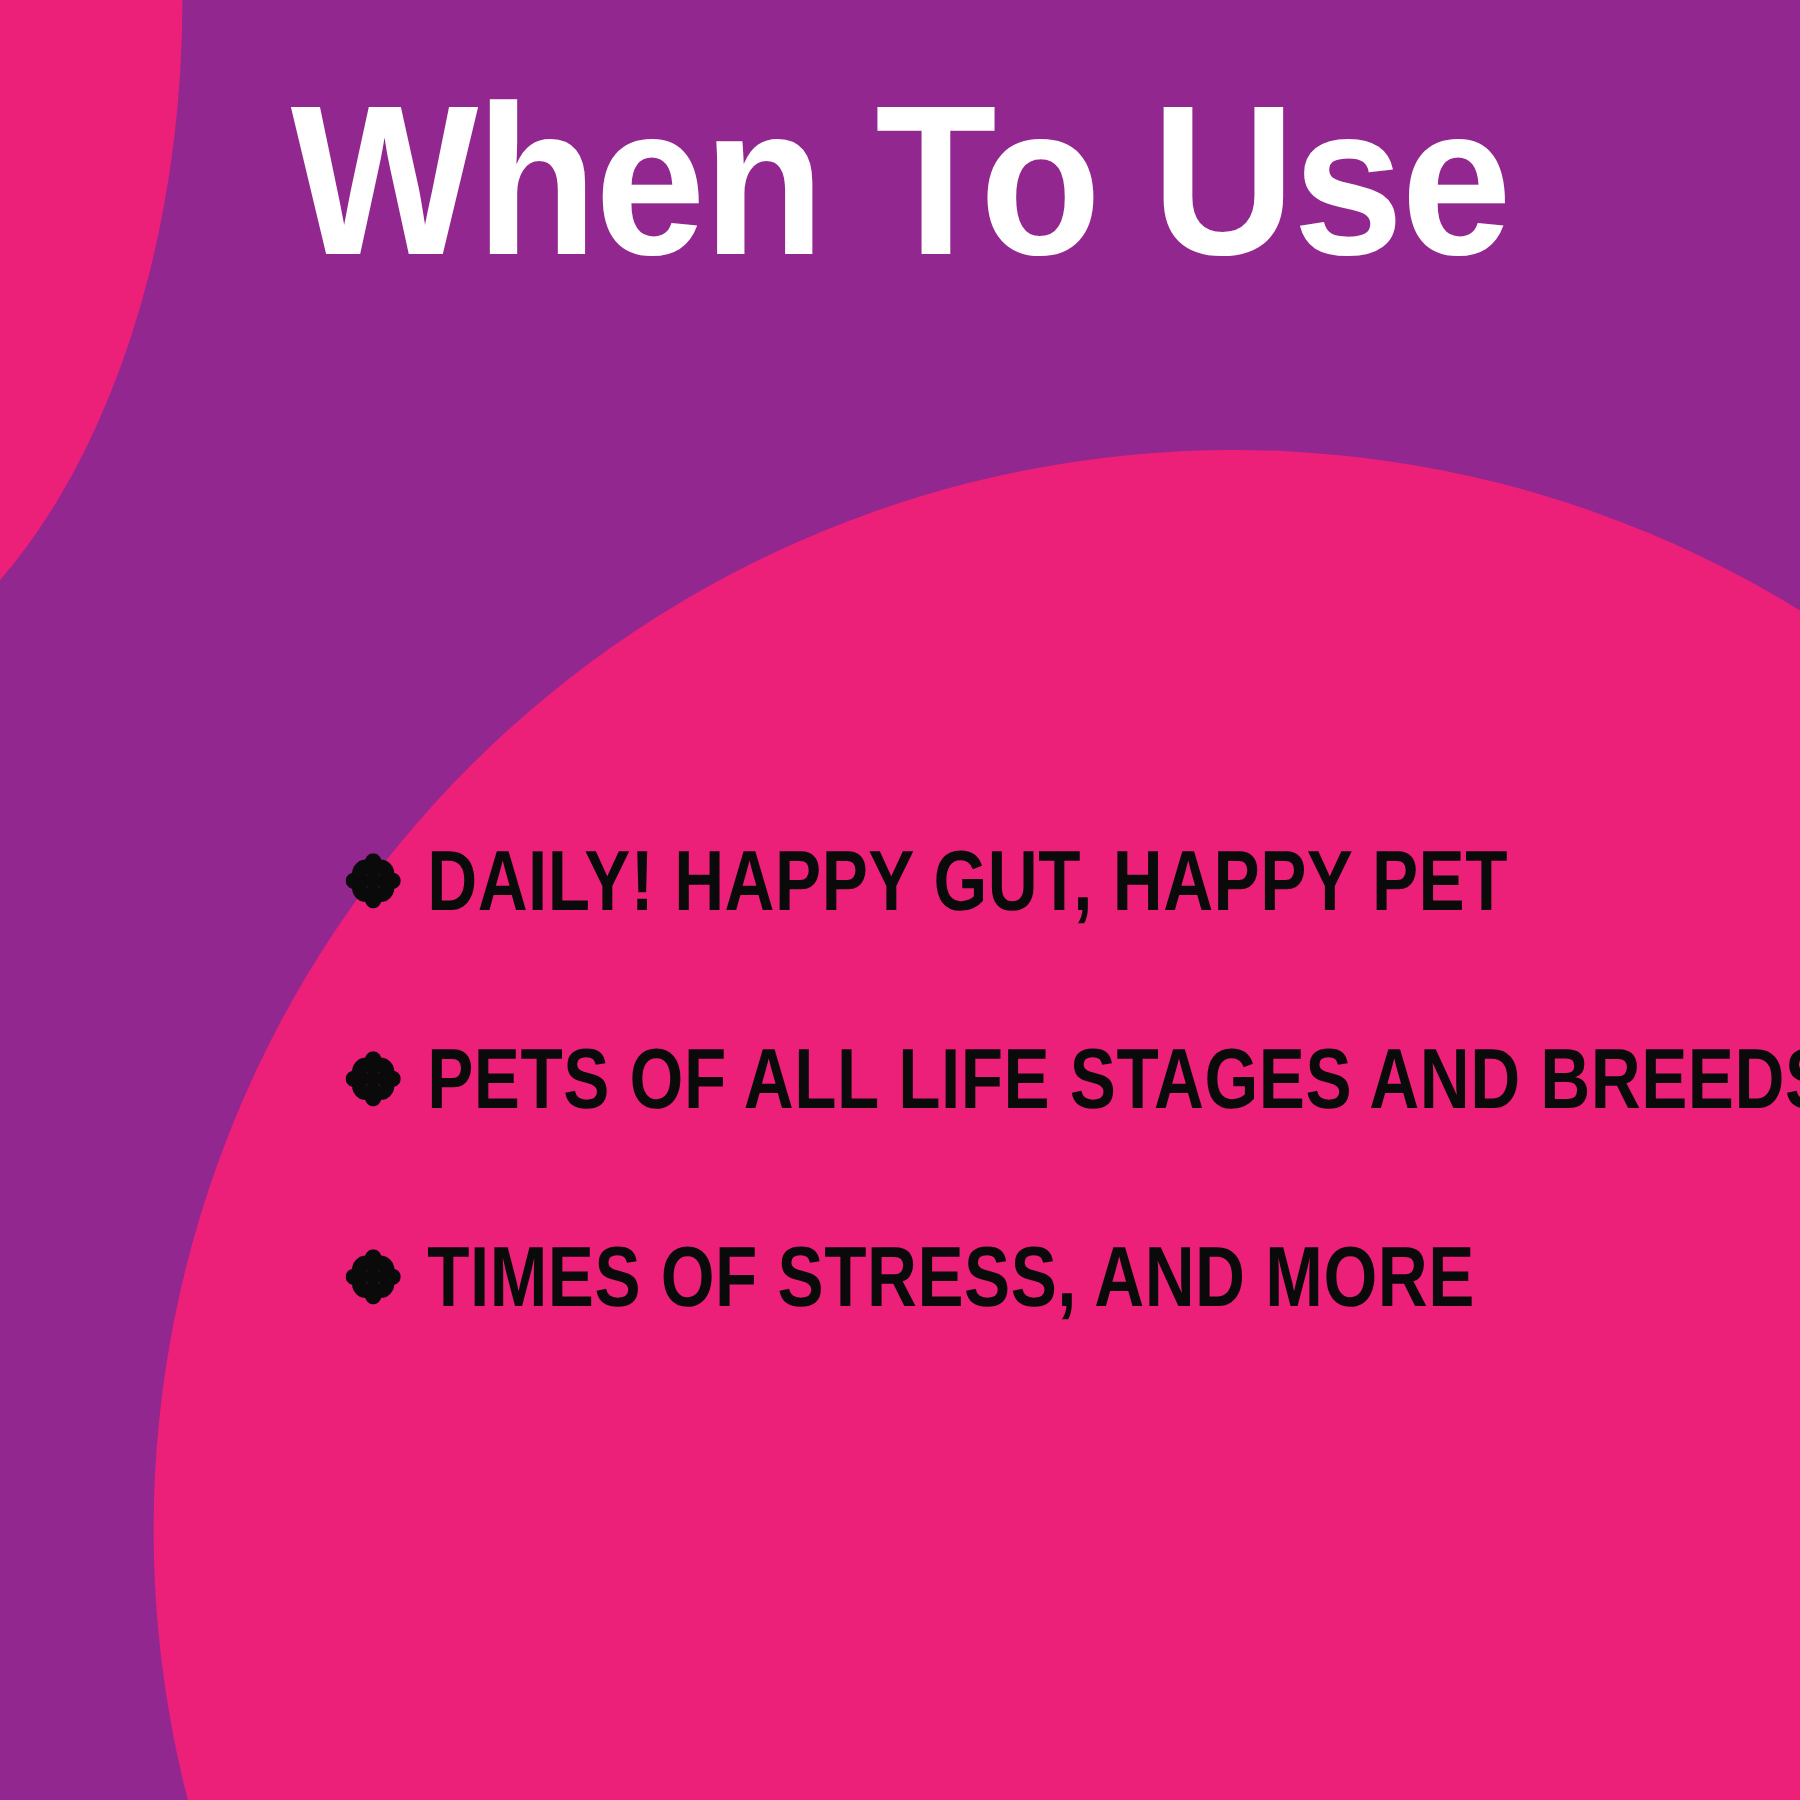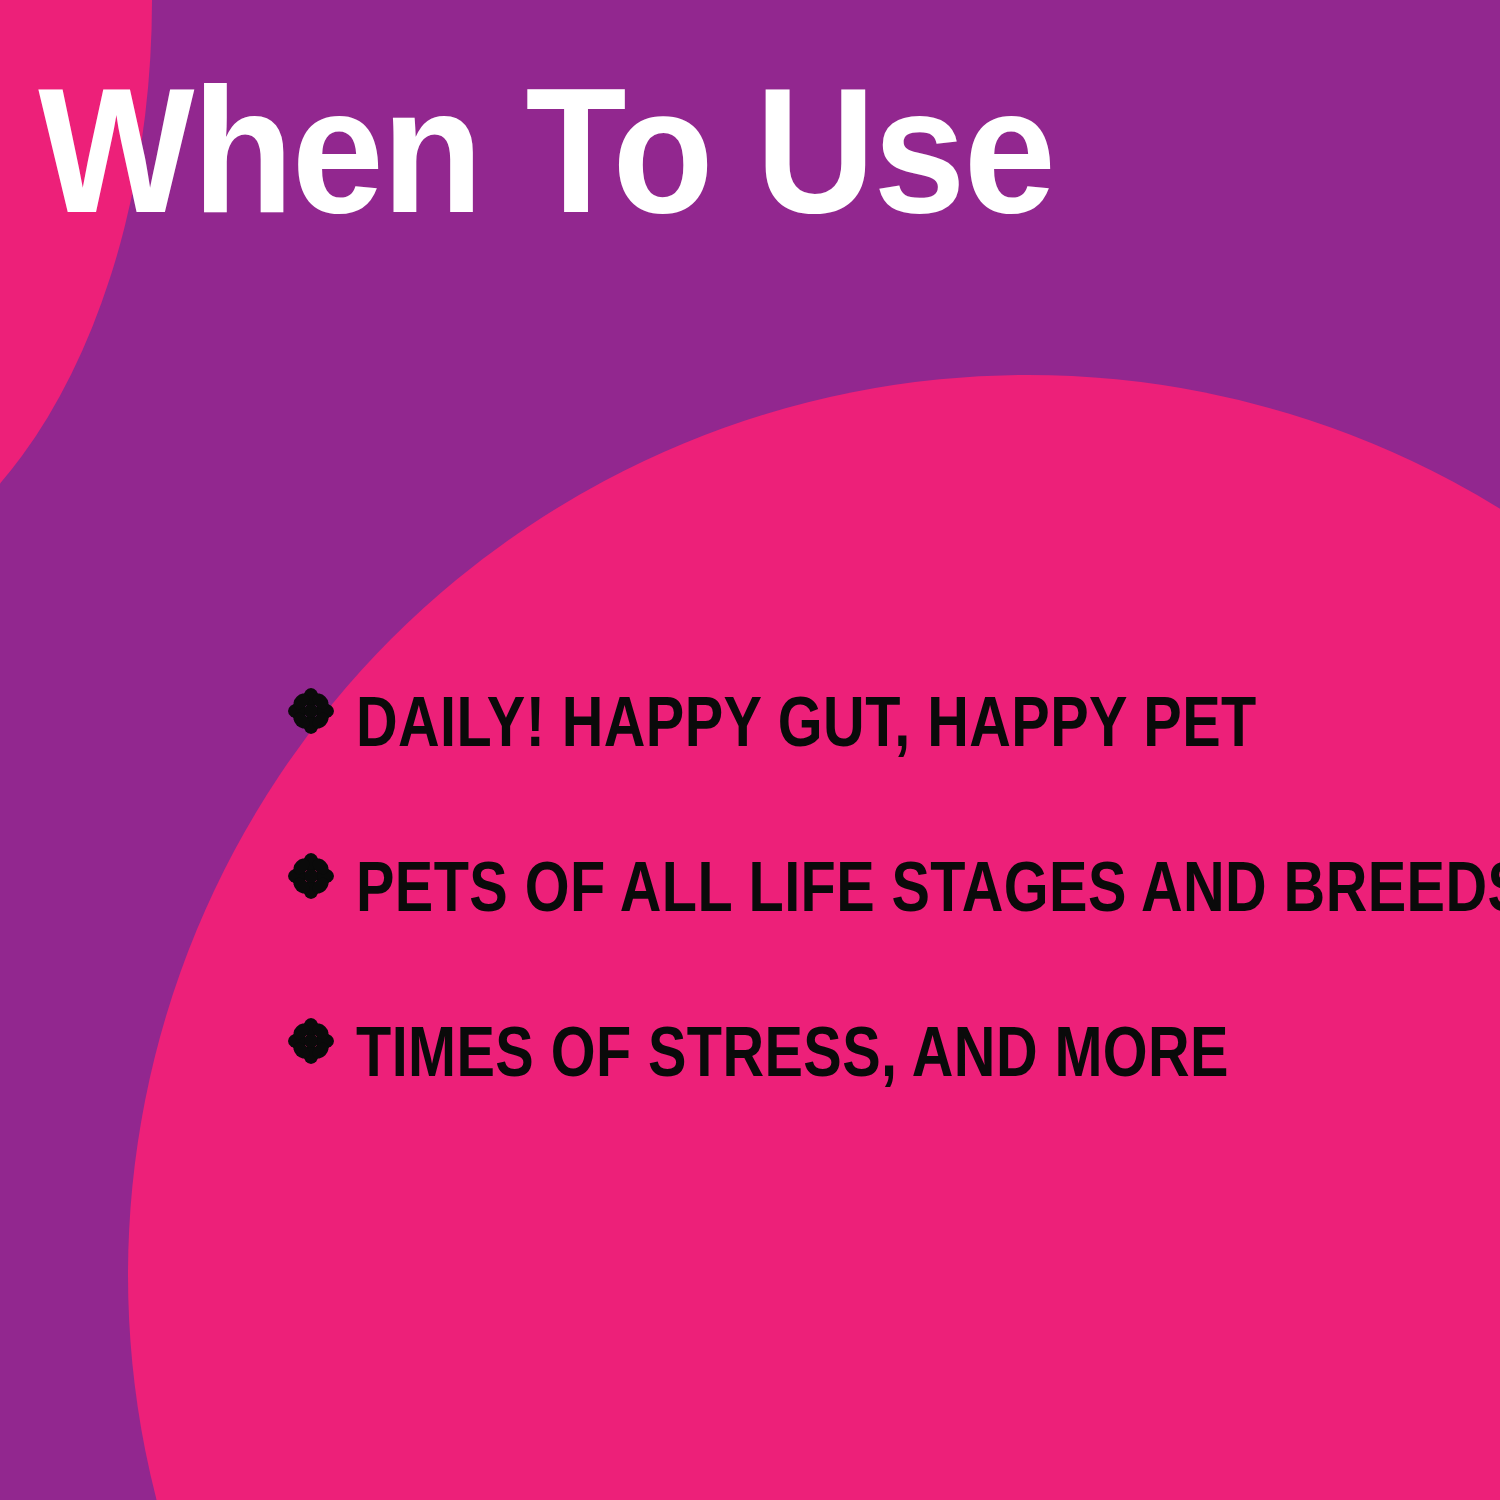--- a/index.html
+++ b/index.html
@@ -40,20 +40,21 @@
     background: #ED2079;
     border-radius: 50%;
   }
 
   
   #title-wrap {
     position: absolute;
     left: 0;
     top: 62px;
     width: 1500px;
+    text-align: center;
     z-index: 5;
   }
   #title {
     display: inline-block;
     color: #ffffff;
     font-family: "Liberation Sans", sans-serif;
     font-weight: bold;
     font-size: 178px;
     line-height: 1.0;
     letter-spacing: -2px;
@@ -70,20 +71,21 @@
     left: 288px;
     top: 688px;
     width: 1180px;
     z-index: 5;
     list-style: none;
     margin: 0;
     padding: 0;
   }
   .bullet-row {
     display: flex;
+    align-items: center;
     height: 92px;
     margin-bottom: 73px;
   }
   .bullet-row:last-child { margin-bottom: 16px; }
 
   .bullet-glyph {
     flex: 0 0 auto;
     width: 46px;
     height: 46px;
     margin-right: 22px;

